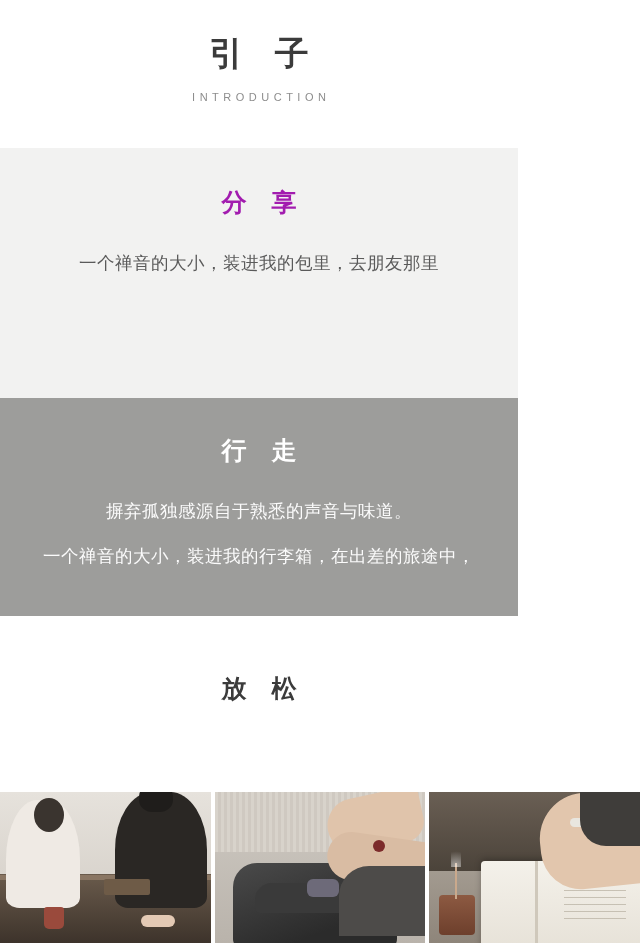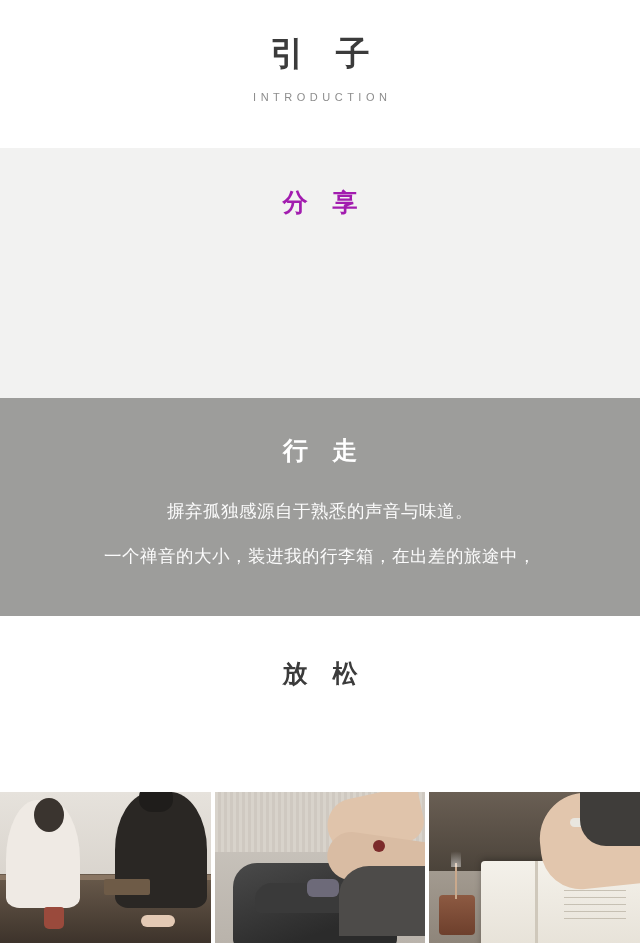--- a/index.html
+++ b/index.html
@@ -6,21 +6,21 @@
   html, body { margin: 0; padding: 0; }
   body {
     width: 640px;
     height: 943px;
     background: #ffffff;
     font-family: "Liberation Sans", "DejaVu Sans", sans-serif;
     color: #4a4a4a;
     overflow: hidden;
   }
 
-  .page { width: 640px; height: 943px; position: relative; }
+  .page { width: 518px; height: 943px; position: relative; }
 
   
   .intro {
     height: 148px;
     background: #ffffff;
     display: flex;
     flex-direction: column;
     align-items: center;
     justify-content: flex-start;
     padding-top: 33px;
@@ -74,28 +74,28 @@
   }
   .sec-share .section-title { color: #a21caf; }
   .sec-share .section-body { color: #5a5a5a; }
 
   
   .sec-walk {
     background: #9d9d9b;
     height: 218px;
     padding-top: 40px;
   }
-  .sec-walk .section-title { color: #ffffff; font-family: Liberation Serif, serif; }
+  .sec-walk .section-title { color: #ffffff; }
   .sec-walk .section-body { color: #fbfbfb; }
 
   
   .sec-relax {
     background: #ffffff;
     height: 176px;
-    padding-top: 45px;
+    padding-top: 60px;
   }
   .sec-relax .section-title { color: #3b3b3b; }
   .sec-relax .section-body { color: #5a5a5a; }
 
   
   .photos {
     display: flex;
     width: 640px;
     height: 151px;
     gap: 4px;
@@ -243,20 +243,21 @@
 <div class="page">
 
   <div class="intro">
     <div class="intro-title">引 子</div>
     <div class="intro-sub">INTRODUCTION</div>
   </div>
 
   <div class="section sec-share">
     <div class="section-title">分 享</div>
     <div class="section-body">
+      <span class="line">一个禅音的大小，装进我的包里，去朋友那里</span>
     </div>
   </div>
 
   <div class="section sec-walk">
     <div class="section-title">行 走</div>
     <div class="section-body">
       <span class="line">摒弃孤独感源自于熟悉的声音与味道。</span>
       <span class="line">一个禅音的大小，装进我的行李箱，在出差的旅途中，</span>
     </div>
   </div>

